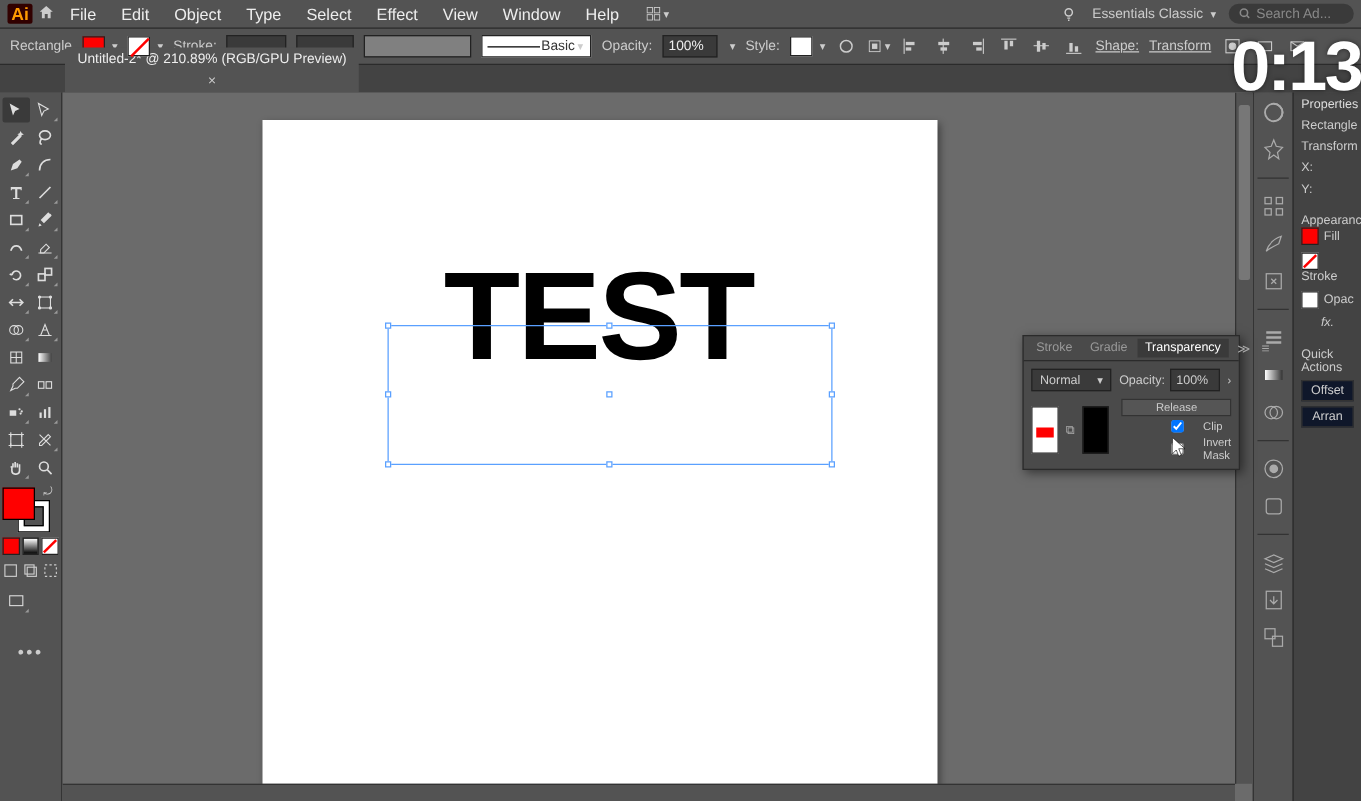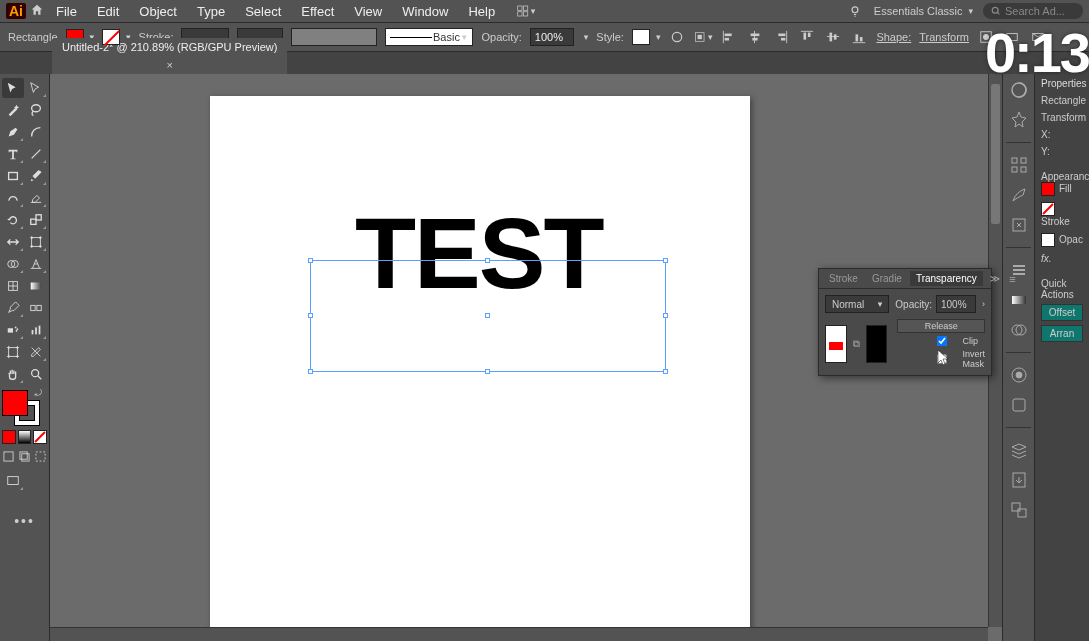--- a/index.html
+++ b/index.html
@@ -84,21 +84,21 @@
 
   
   .props-panel { width: 55px; background: #434343; border-left: 1px solid #2b2b2b; padding: 4px 6px; color: #ccc; font-size: 10px; overflow: hidden; }
   .props-panel .hdr { color: #ddd; font-size: 10px; margin-bottom: 6px; }
   .props-panel .row { margin-bottom: 6px; }
   .props-panel .sw { width: 14px; height: 14px; display: inline-block; vertical-align: middle; margin-right: 4px; border: 1px solid #222; }
   .props-panel .sw.red { background: #ff0000; }
   .props-panel .sw.none { background: #fff; position: relative; }
   .props-panel .sw.none::after { content:""; position:absolute; left:-1px; top:5px; width:14px; height:2px; background:red; transform:rotate(-45deg); }
   .props-panel .sec { margin-top: 14px; }
-  .props-panel .btn { background: #0f766e; padding: 2px 4px; margin-top: 4px; border: 1px solid #333; font-size: 10px; text-align: center; }
+  .props-panel .btn { background: #0f172a; padding: 2px 4px; margin-top: 4px; border: 1px solid #333; font-size: 10px; text-align: center; }
 
   
   .float-panel { position: absolute; left: 818px; top: 268px; width: 174px; background: #4a4a4a; border: 1px solid #2b2b2b; box-shadow: 2px 2px 8px rgba(0,0,0,0.5); color: #ccc; font-size: 10px; }
   .fp-tabs { display: flex; align-items: center; height: 20px; border-bottom: 1px solid #2b2b2b; padding: 0 4px; gap: 2px; }
   .fp-tab { padding: 2px 6px; color: #999; }
   .fp-tab.active { color: #fff; background: #3a3a3a; }
   .fp-tabs .spacer { flex: 1; }
   .fp-tabs .collapse { color: #aaa; cursor: default; padding: 0 3px; }
   .fp-tabs .menu { color: #aaa; cursor: default; padding: 0 4px; font-size: 11px; }
   .fp-body { padding: 6px; }
@@ -645,21 +645,21 @@
   <div class="props-panel">
     <div class="hdr">Properties</div>
     <div class="row">Rectangle</div>
     <div class="row">Transform</div>
     <div class="row">X:</div>
     <div class="row">Y:</div>
     <div class="sec">Appearance</div>
     <div class="row"><span class="sw red"></span><span>Fill</span></div>
     <div class="row"><span class="sw none"></span><span>Stroke</span></div>
     <div class="row"><span class="sw" style="background:#fff;"></span><span>Opac</span></div>
-    <div class="row" style="font-style:italic;">fx.</div>
+    <div class="row" style="font-style:italic;text-align:center;">fx.</div>
     <div class="sec">Quick Actions</div>
     <div class="btn">Offset</div>
     <div class="btn">Arran</div>
   </div>
 
 </div>
 
 <div class="float-panel">
   <div class="fp-tabs">
     <div class="fp-tab">Stroke</div>

